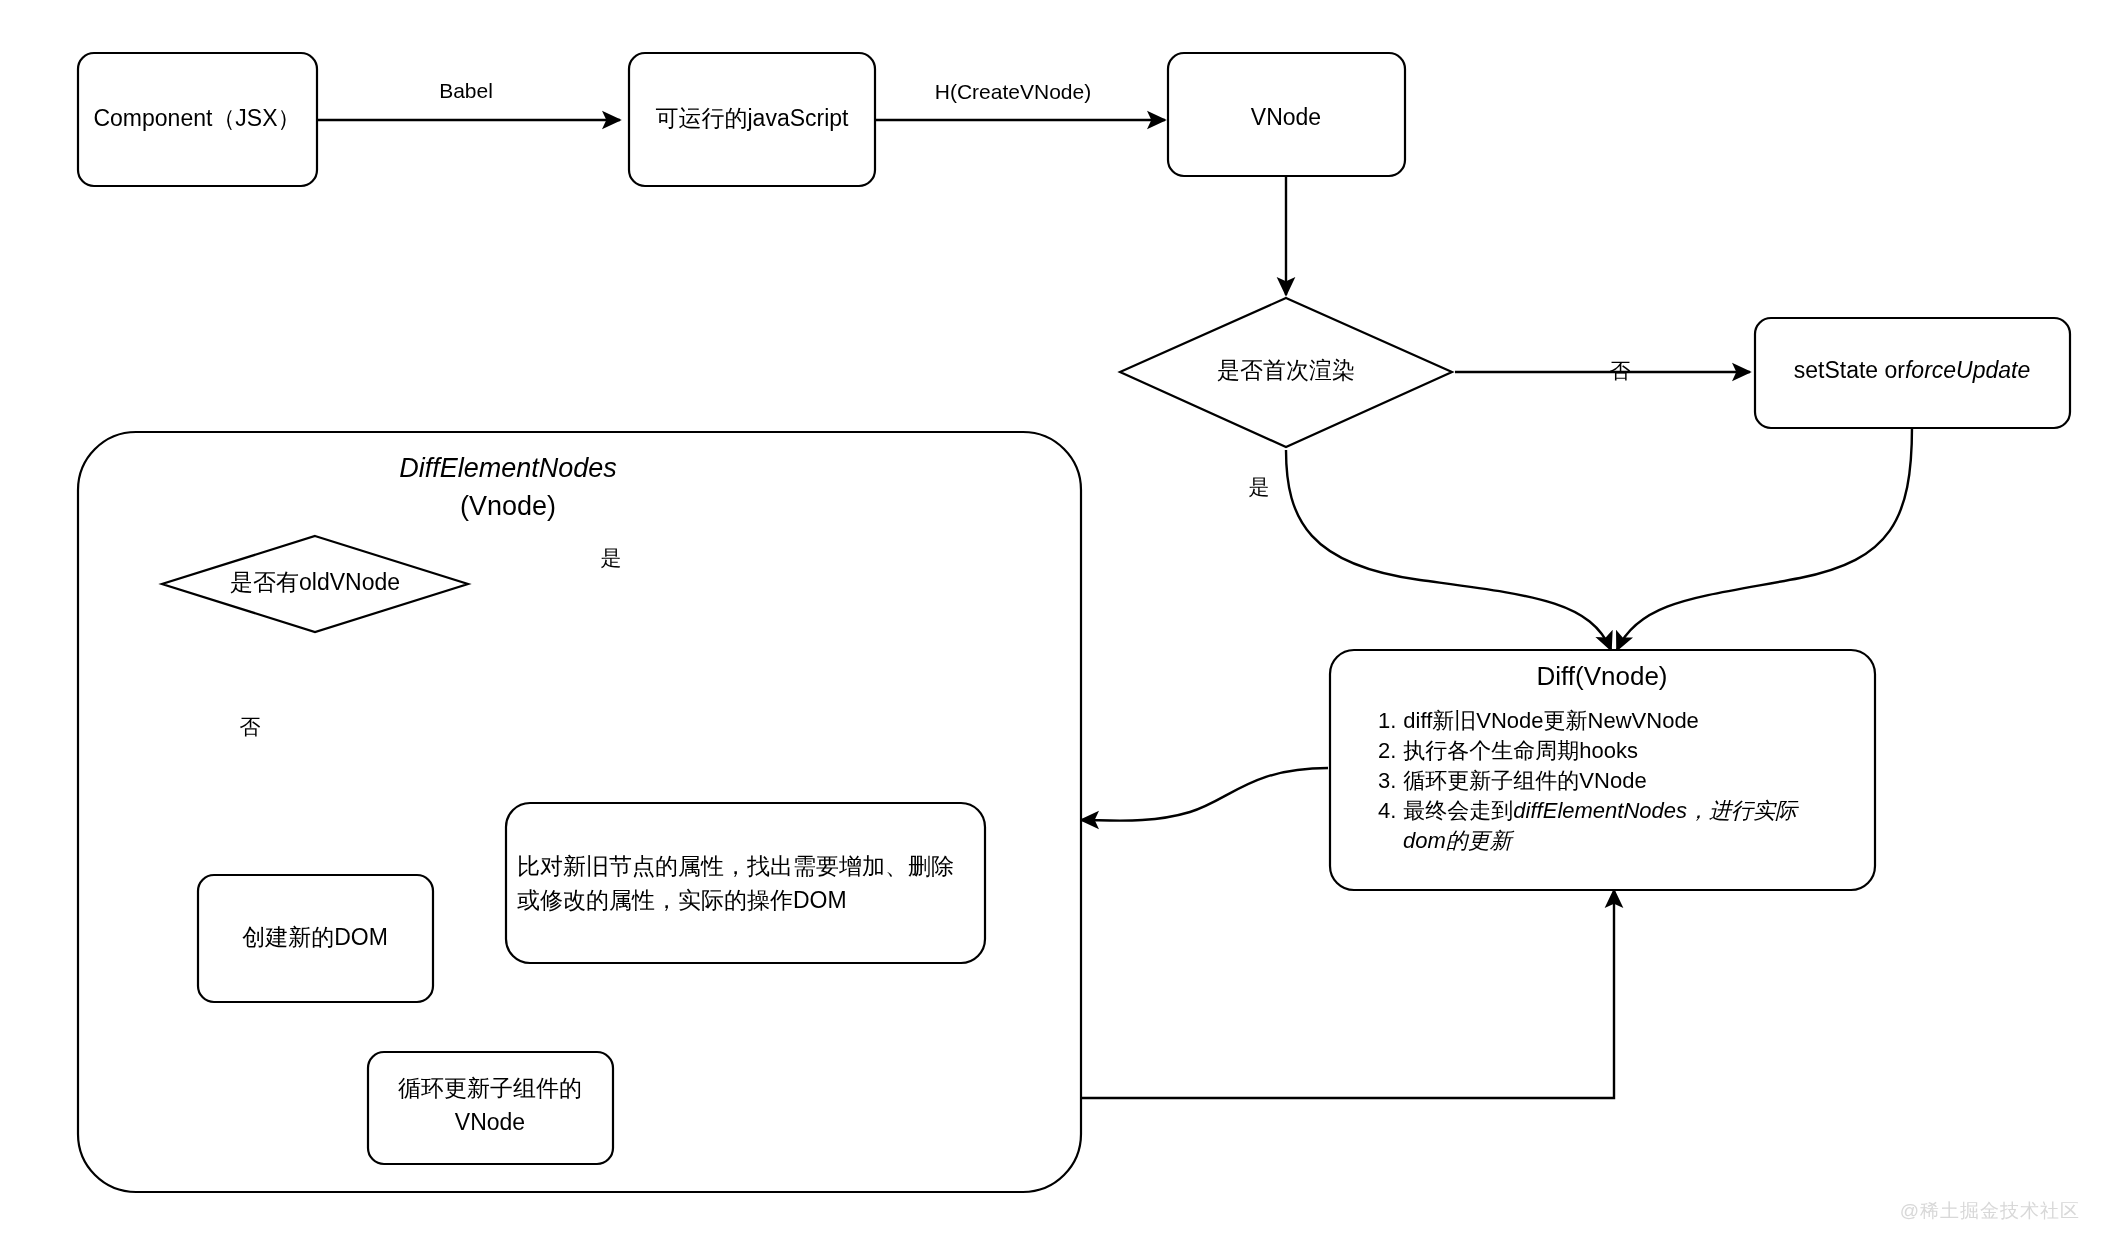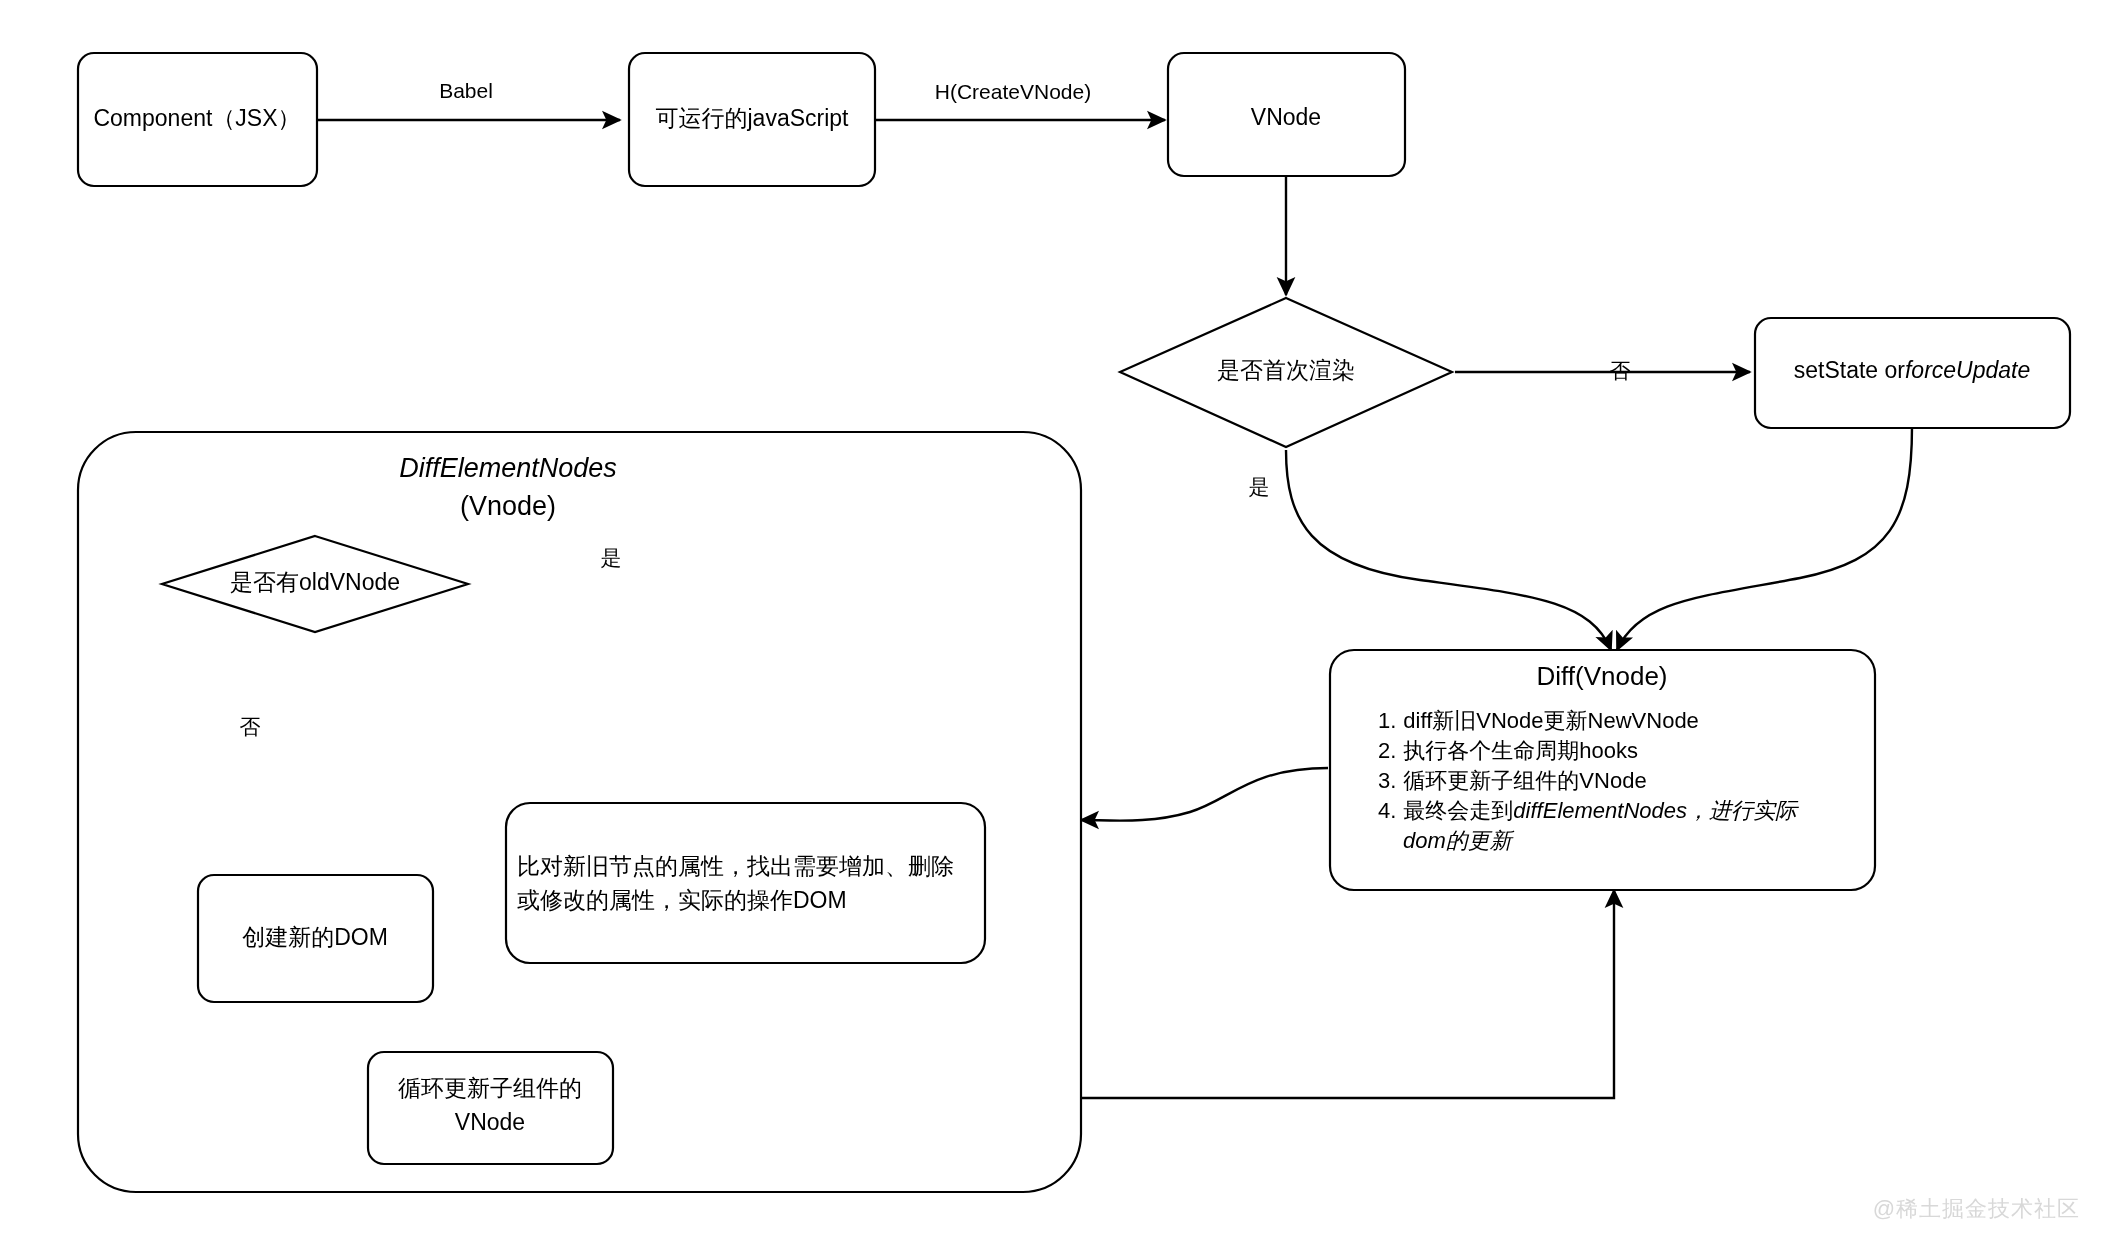--- a/index.html
+++ b/index.html
@@ -66,21 +66,21 @@
     font-size: 22px;
   }
   .ital {
     font-style: italic;
   }
   .watermark {
     position: absolute;
     right: 22px;
     bottom: 14px;
     font-family: "Liberation Sans", "DejaVu Sans", sans-serif;
-    font-size: 22px;
+    font-size: 19px;
     color: #d8d8d8;
     letter-spacing: 1px;
     user-select: none;
   }
 </style>
 </head>
 <body>
 
 <svg id="canvas" viewBox="0 0 2102 1238" xmlns="http://www.w3.org/2000/svg">
   <defs>

